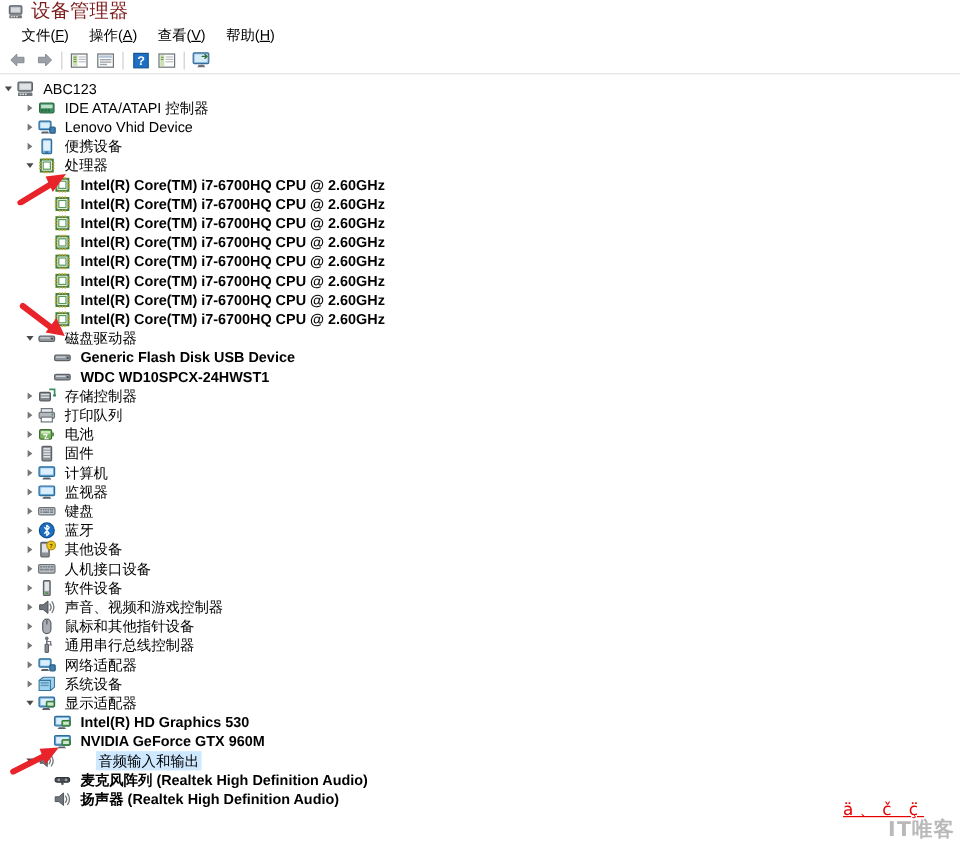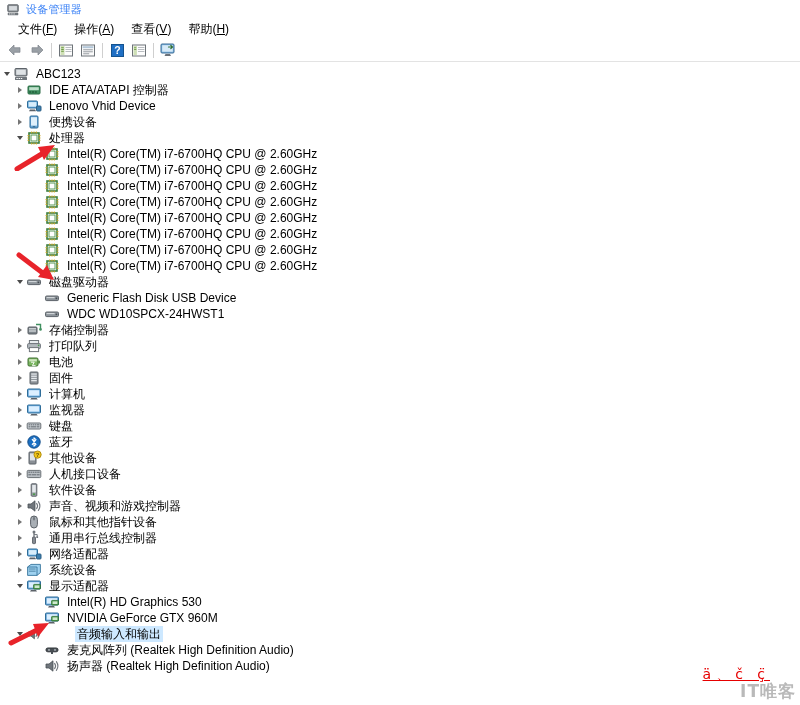--- a/index.html
+++ b/index.html
@@ -20,22 +20,22 @@
 
   
   #titlebar {
     height: 19px;
     display: flex;
     align-items: center;
     padding-left: 6px;
     background: #ffffff;
   }
   #titlebar .title-text {
-    font-size: 11px;
-    color: #3b82f6;
+    font-size: 16px;
+    color: #7f1d1d;
     margin-left: 6px;
     letter-spacing: 0.2px;
   }
 
   
   #menubar {
     height: 20px;
     display: flex;
     align-items: center;
     padding-left: 10px;
@@ -108,22 +108,22 @@
   .row .label {
     font-size: 12px;
     color: #000;
     padding: 0 2px;
   }
   .row.selected .label {
     background: #cde8ff;
     margin-left: 28px;
   }
   .lvl0 { }
-  .lvl1 { padding-left: 13px; }
-  .lvl2 { padding-left: 44px; }
+  .lvl1 { padding-left: 18px; }
+  .lvl2 { padding-left: 44px; font-weight: bold; }
 
   
   .chev-r, .chev-d {
     width: 0; height: 0;
     display: block;
   }
   .chev-r {
     border-left: 4px solid #767676;
     border-top: 3.5px solid transparent;
     border-bottom: 3.5px solid transparent;

